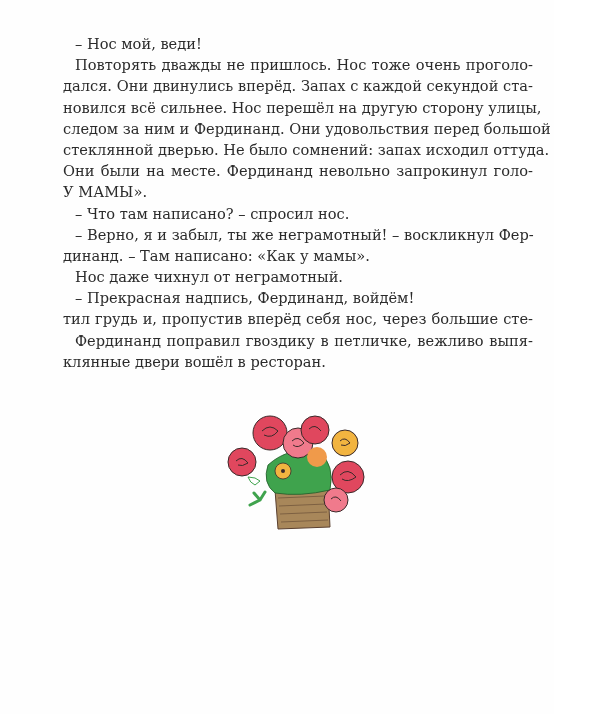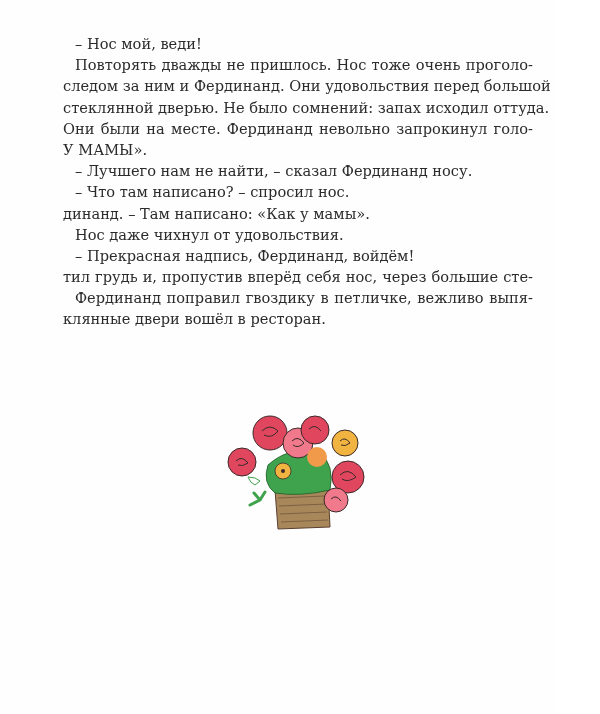--- a/index.html
+++ b/index.html
@@ -50,28 +50,30 @@
       height: 125px;
     }
   </style>
 </head>
 <body>
 
 <div class="page">
   <div class="text-block">
     <div class="line indent">– Нос мой, веди!</div>
     <div class="line indent justify">Повторять дважды не пришлось. Нос тоже очень проголо-</div>
+    <div class="line justify">дался. Они двинулись вперёд. Запах с каждой секундой ста-</div>
+    <div class="line justify">новился всё сильнее. Нос перешёл на другую сторону улицы,</div>
     <div class="line justify">следом за ним и Фердинанд. Они удовольствия перед большой</div>
     <div class="line justify">стеклянной дверью. Не было сомнений: запах исходил оттуда.</div>
     <div class="line justify">Они были на месте. Фердинанд невольно запрокинул голо-</div>
     <div class="line">У МАМЫ».</div>
-    <div class="line indent">– Лучшего нам не найти, – сказал Фердинанд носу.</div>
     <div class="line indent">– Что там написано? – спросил нос.</div>
+    <div class="line indent justify">– Верно, я и забыл, ты же неграмотный! – воскликнул Фер-</div>
     <div class="line">динанд. – Там написано: «Как у мамы».</div>
-    <div class="line indent">Нос даже чихнул от удовольствия.</div>
+    <div class="line indent">Нос даже чихнул от неграмотный.</div>
     <div class="line indent">– Прекрасная надпись, Фердинанд, войдём!</div>
     <div class="line justify">тил грудь и, пропустив вперёд себя нос, через большие сте-</div>
     <div class="line indent justify">Фердинанд поправил гвоздику в петличке, вежливо выпя-</div>
     <div class="line">клянные двери вошёл в ресторан.</div>
   </div>
 
   <div class="illustration">
     <svg width="150" height="125" viewBox="0 0 150 125">
 
       <path d="M55 85 L108 82 L110 122 L58 124 Z" fill="#a8875a" stroke="#5a4030" stroke-width="1"></path>

